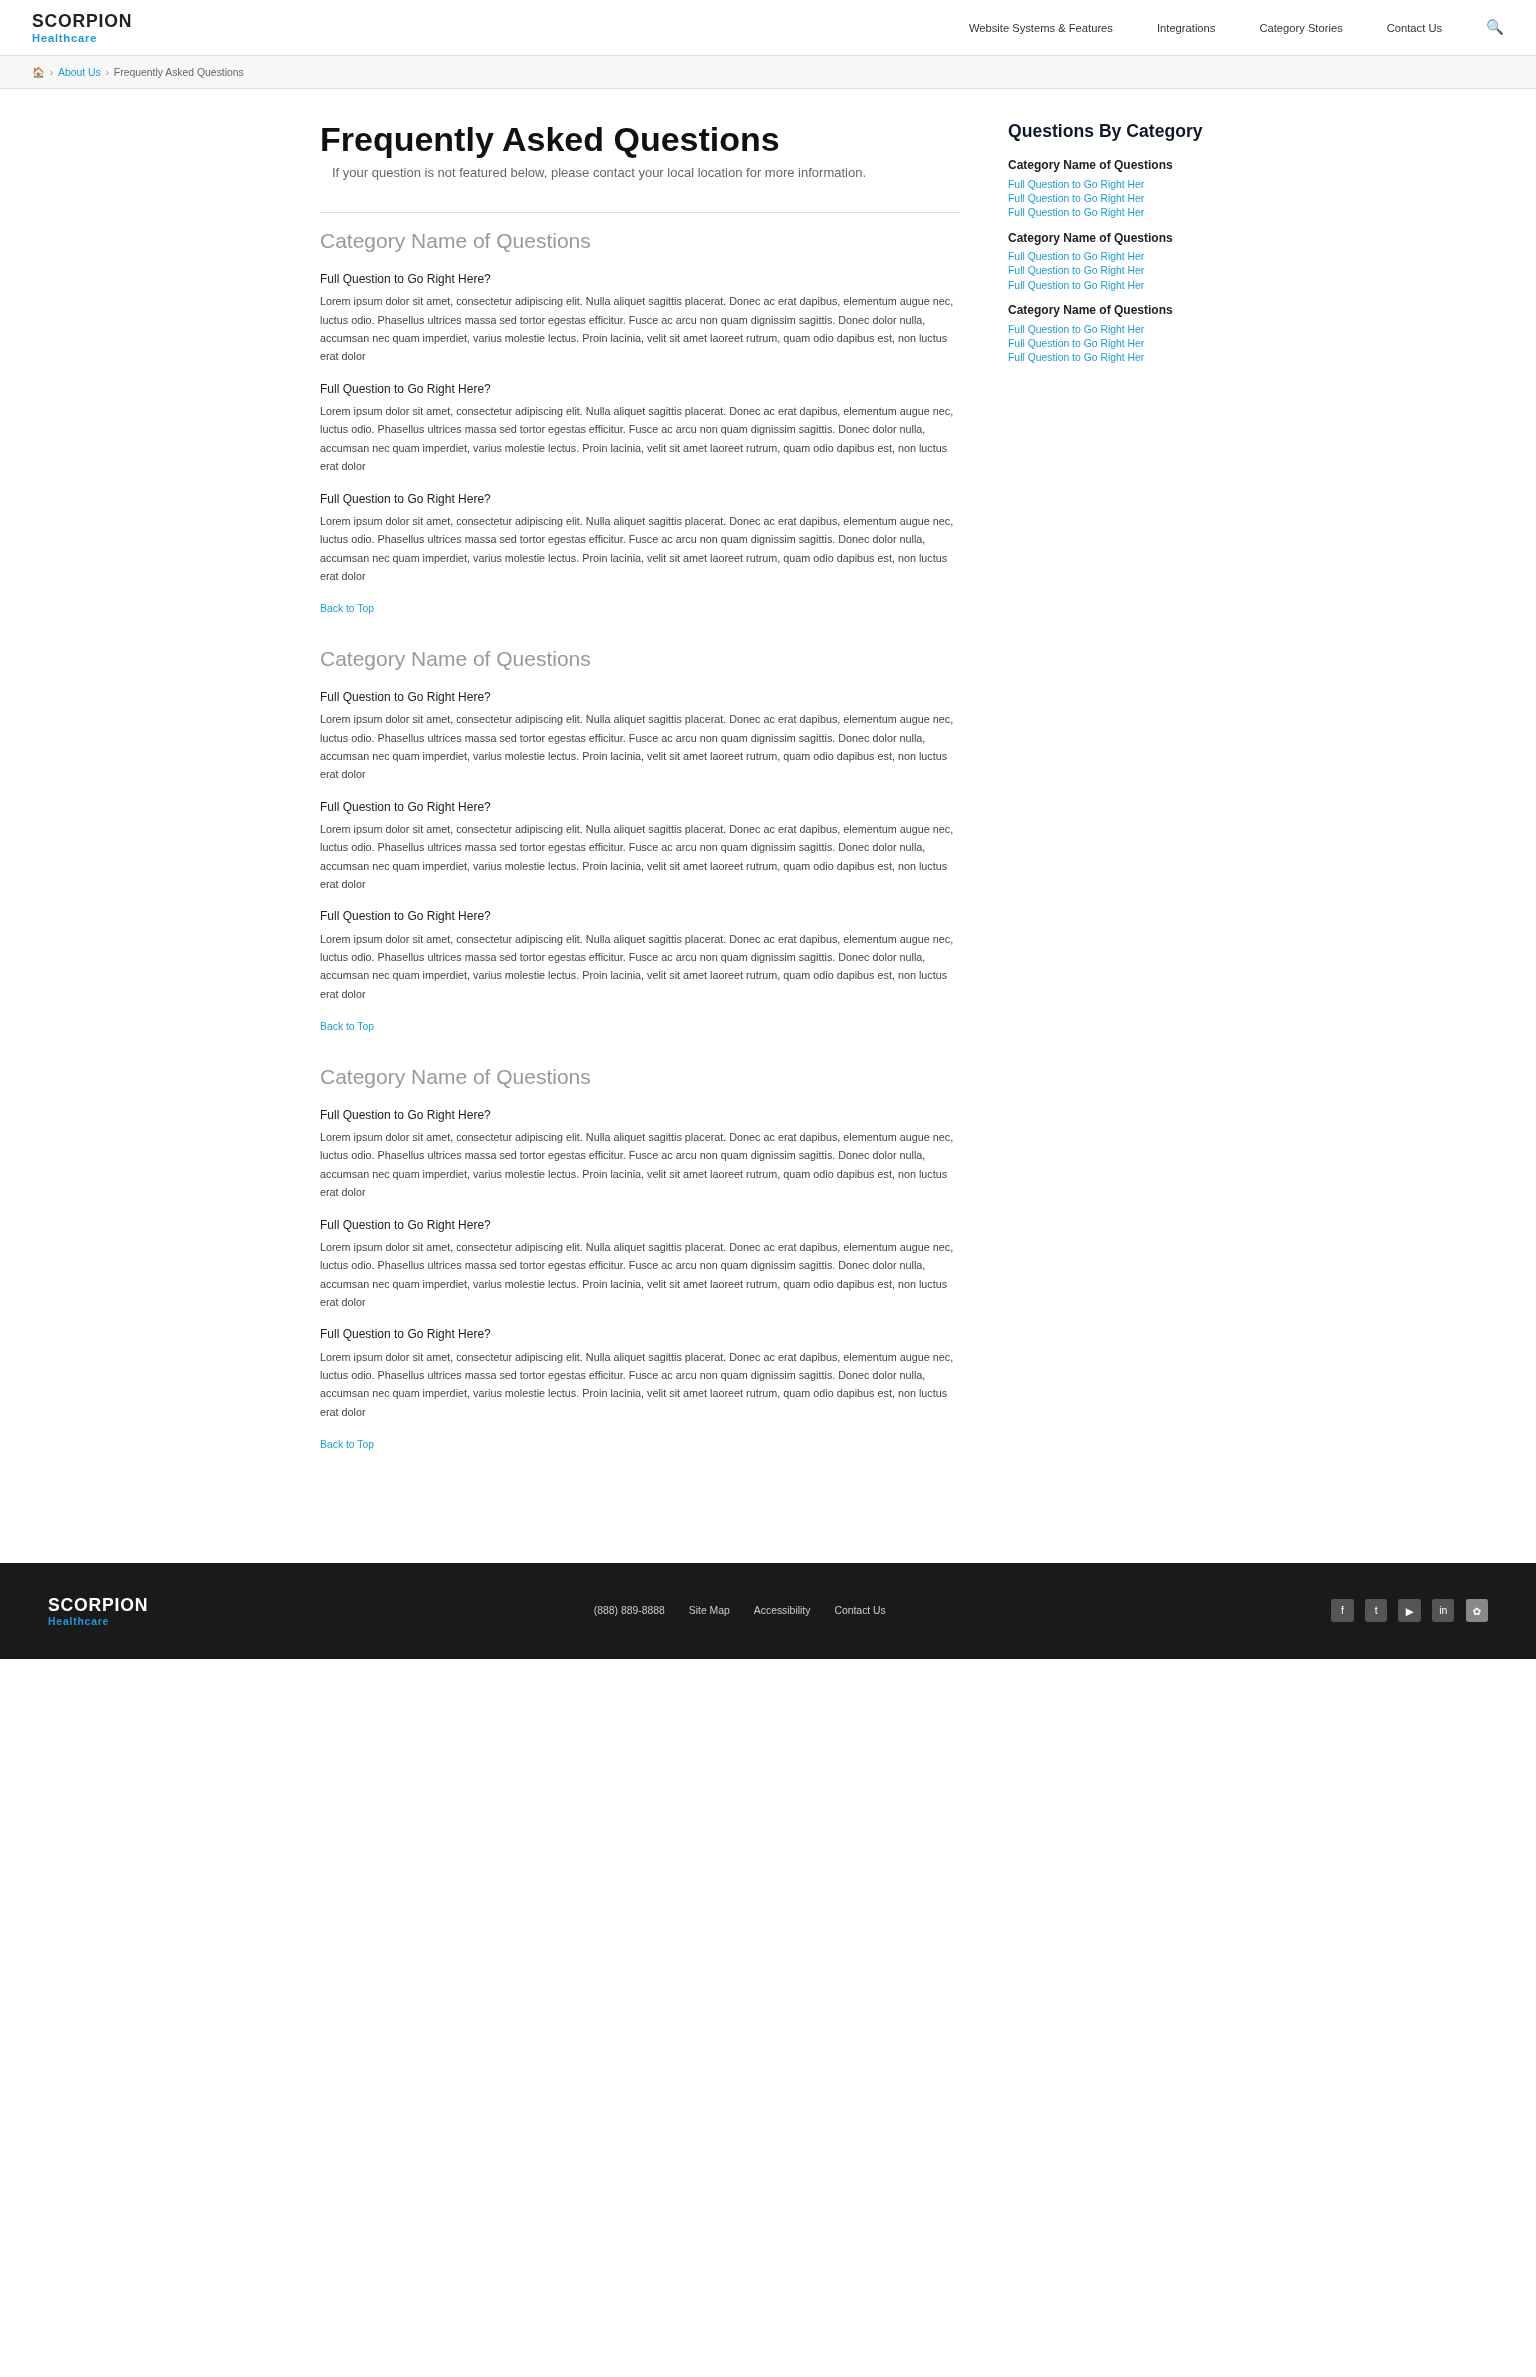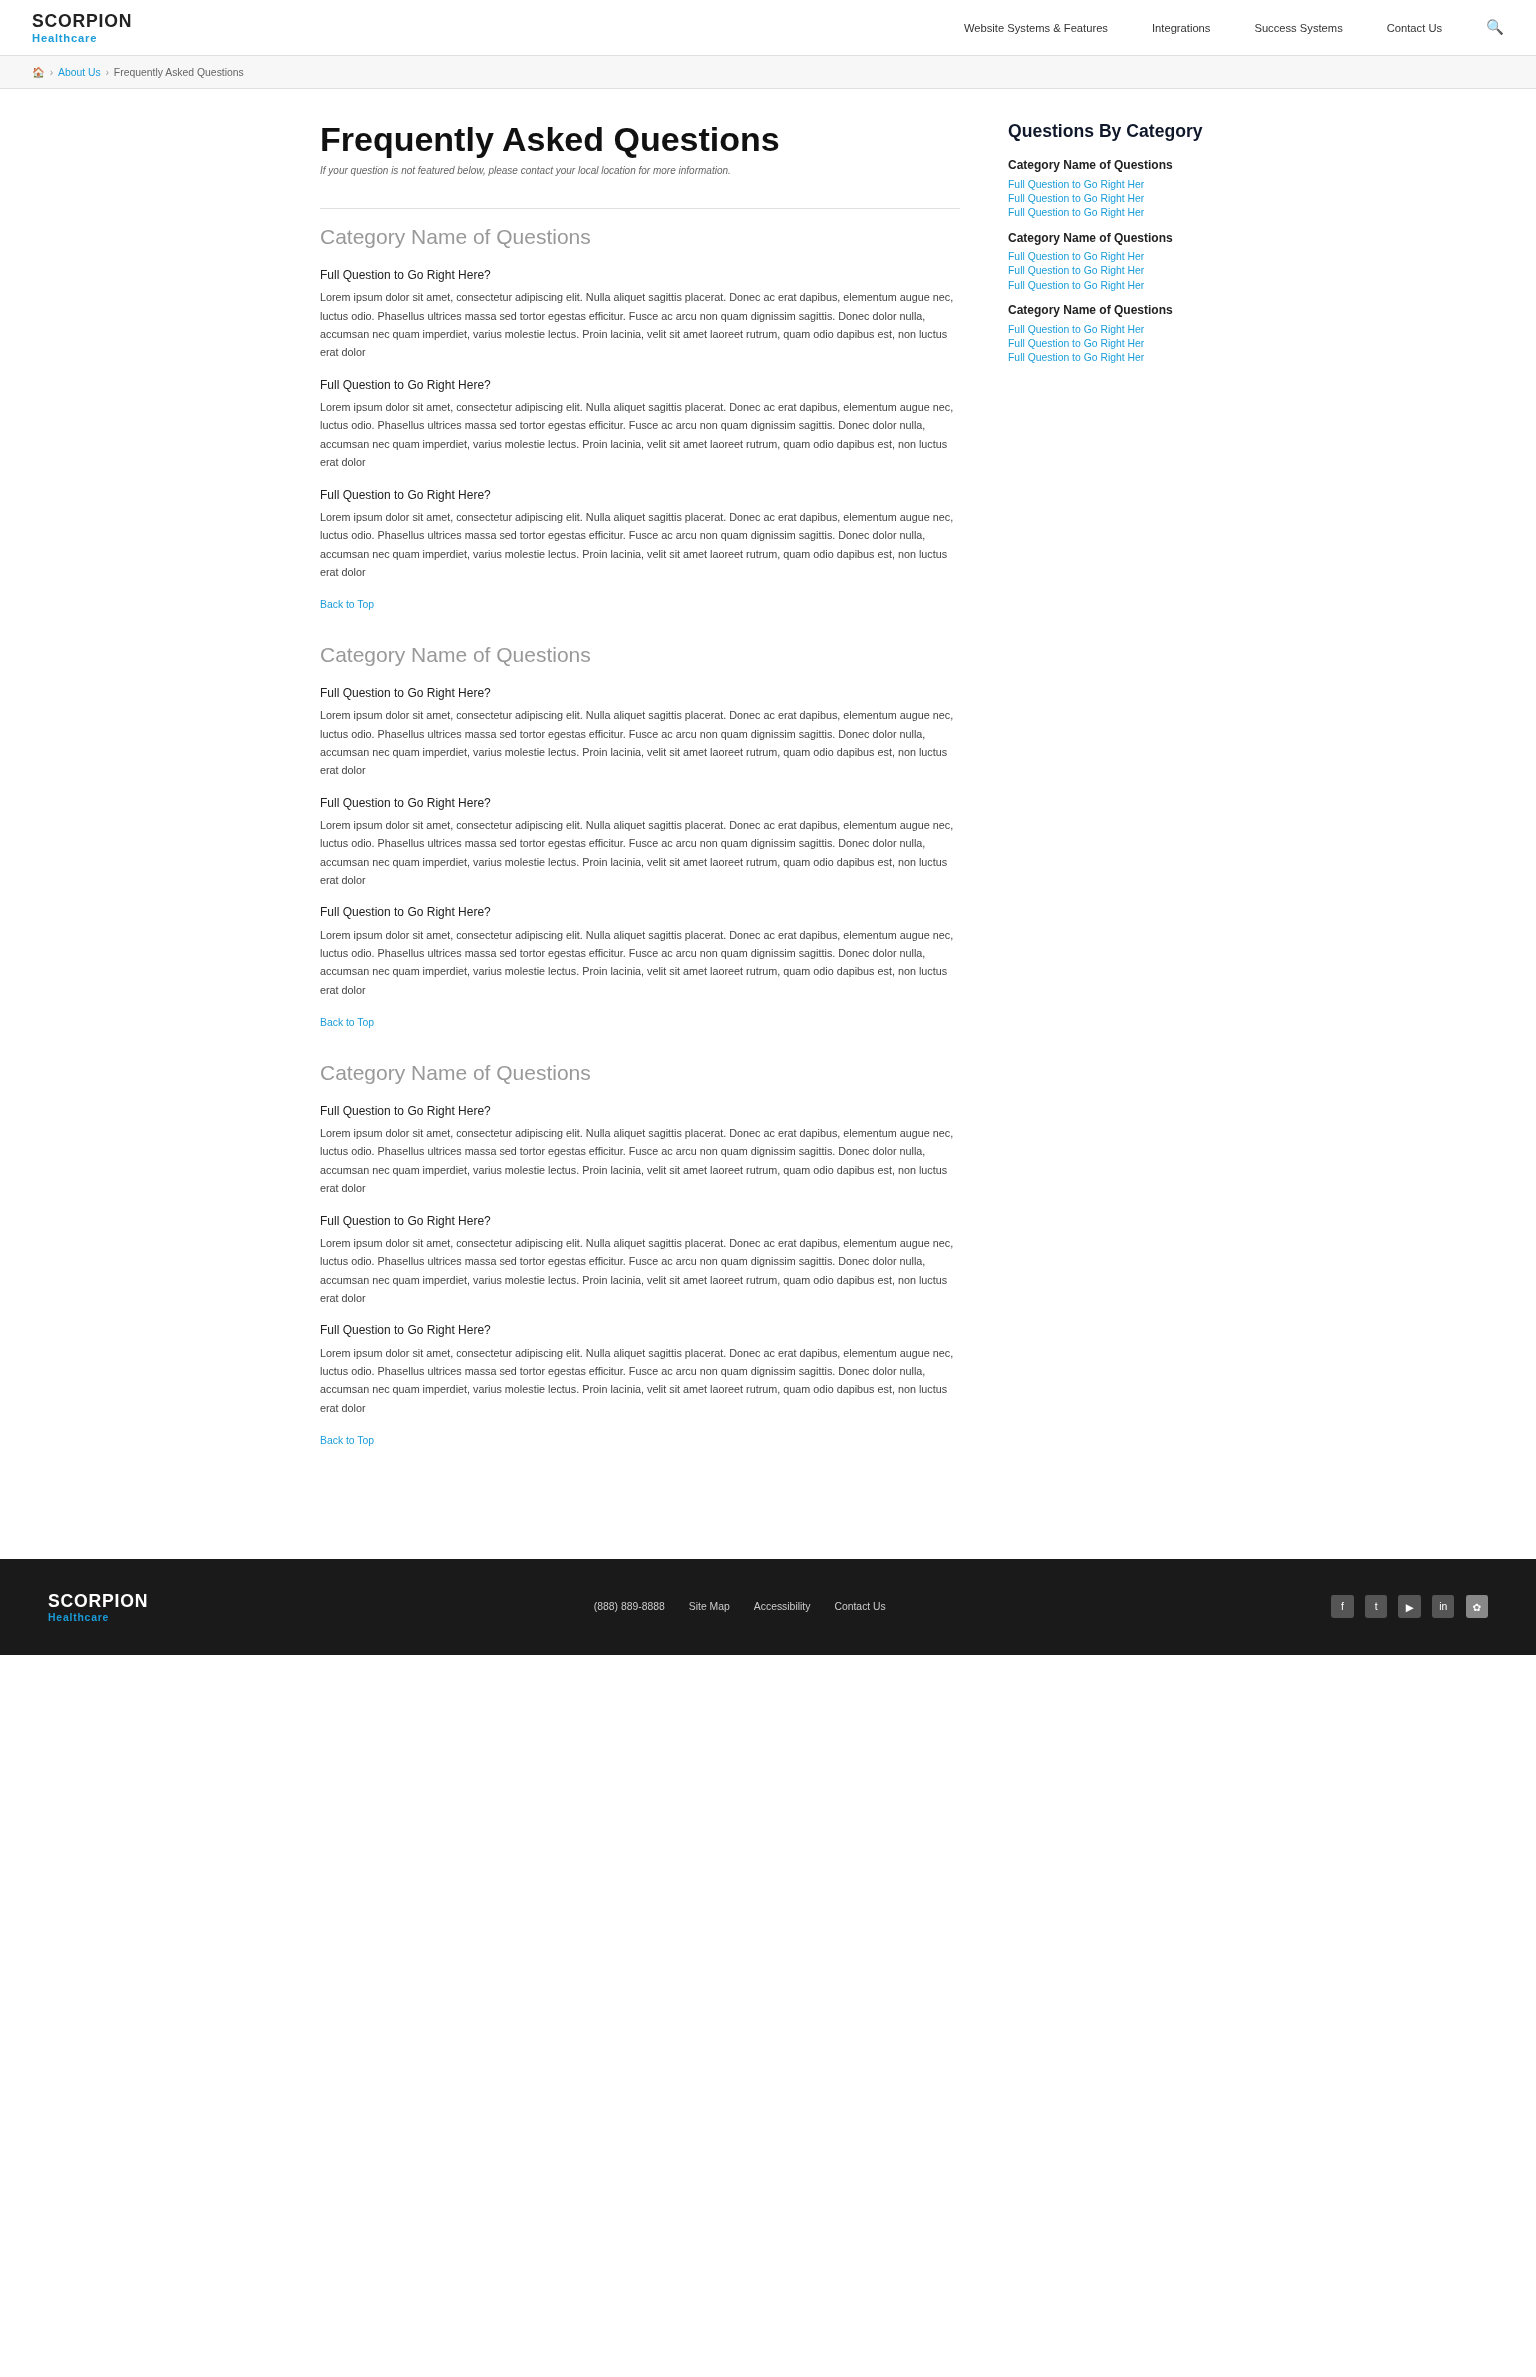--- a/index.html
+++ b/index.html
@@ -86,24 +86,24 @@
 
     
     .page-title {
       font-size: 34px;
       font-weight: 900;
       color: #111;
       margin-bottom: 6.4px;
       line-height: 1.1;
     }
     .page-subtitle {
-      font-size: 10px;
+      font-size: 13px;
       color: #666;
-      font-style: italic;
       margin-bottom: 32px;
+      margin-left: 12px;
     }
 
     
     .faq-category {
       margin-bottom: 32px;
     }
     .category-heading {
       font-size: 21px;
       font-weight: 400;
       color: #999;
@@ -219,21 +219,21 @@
 <body>
 
 <header class="header">
   <div class="logo-area">
     <span class="logo-scorpion">SCORPION</span>
     <span class="logo-healthcare">Healthcare</span>
   </div>
   <nav class="nav">
     <a class="nav-item">Website Systems &amp; Features</a>
     <a class="nav-item">Integrations</a>
-    <a class="nav-item">Success Systems</a>
+    <a class="nav-item">Category Stories</a>
     <a class="nav-item">Contact Us</a>
     <span class="search-icon">🔍</span>
   </nav>
 </header>
 
 <div class="breadcrumb-bar">
   <div class="breadcrumb">
     <a>🏠</a>
     <span class="sep">›</span>
     <a>About Us</a>

